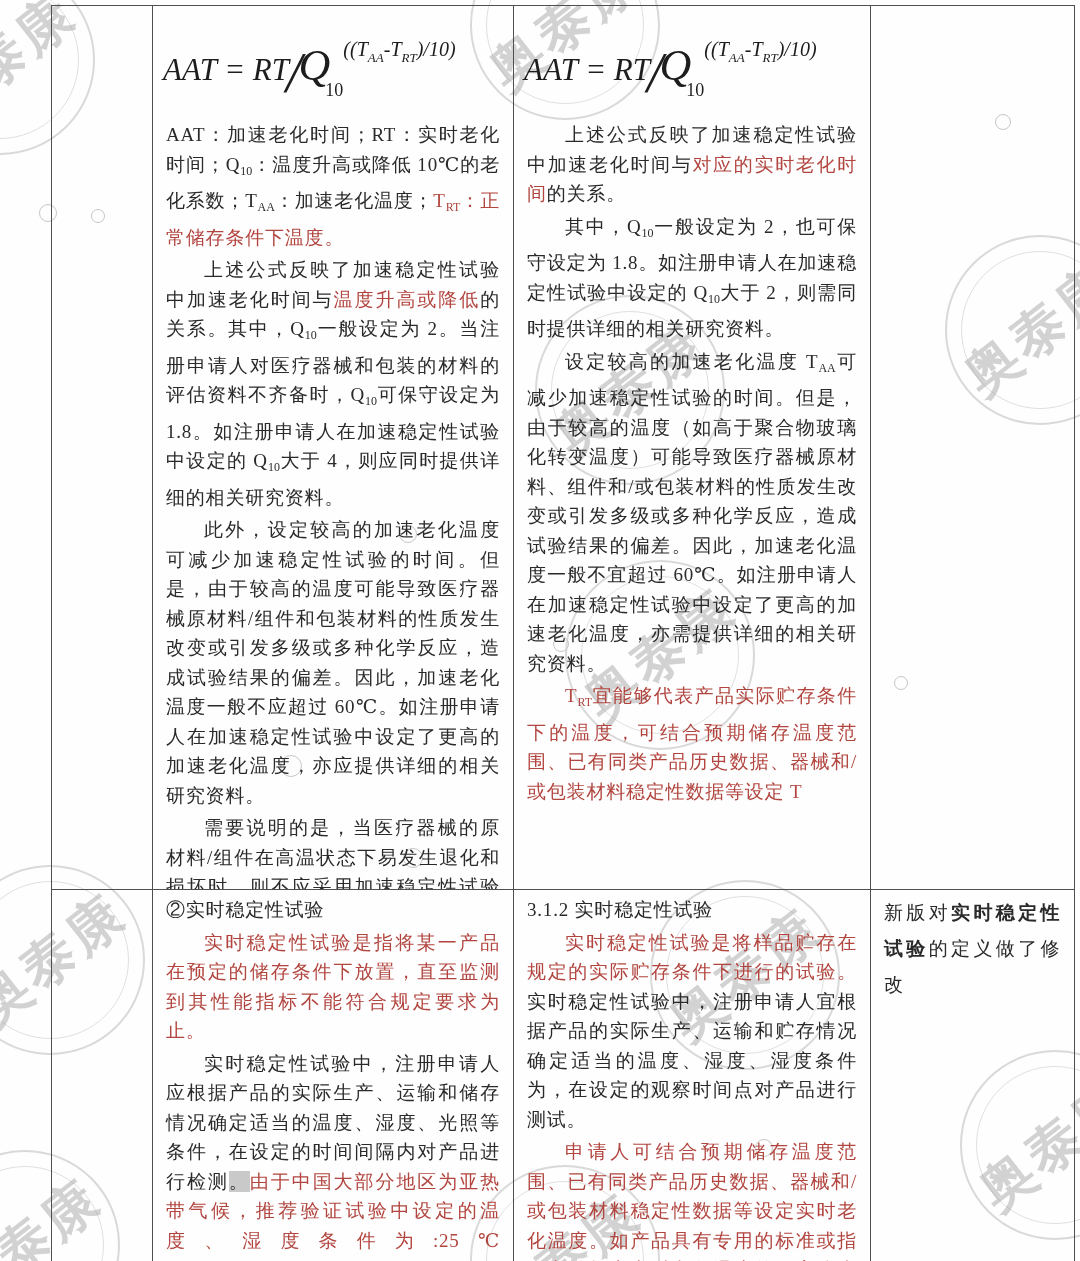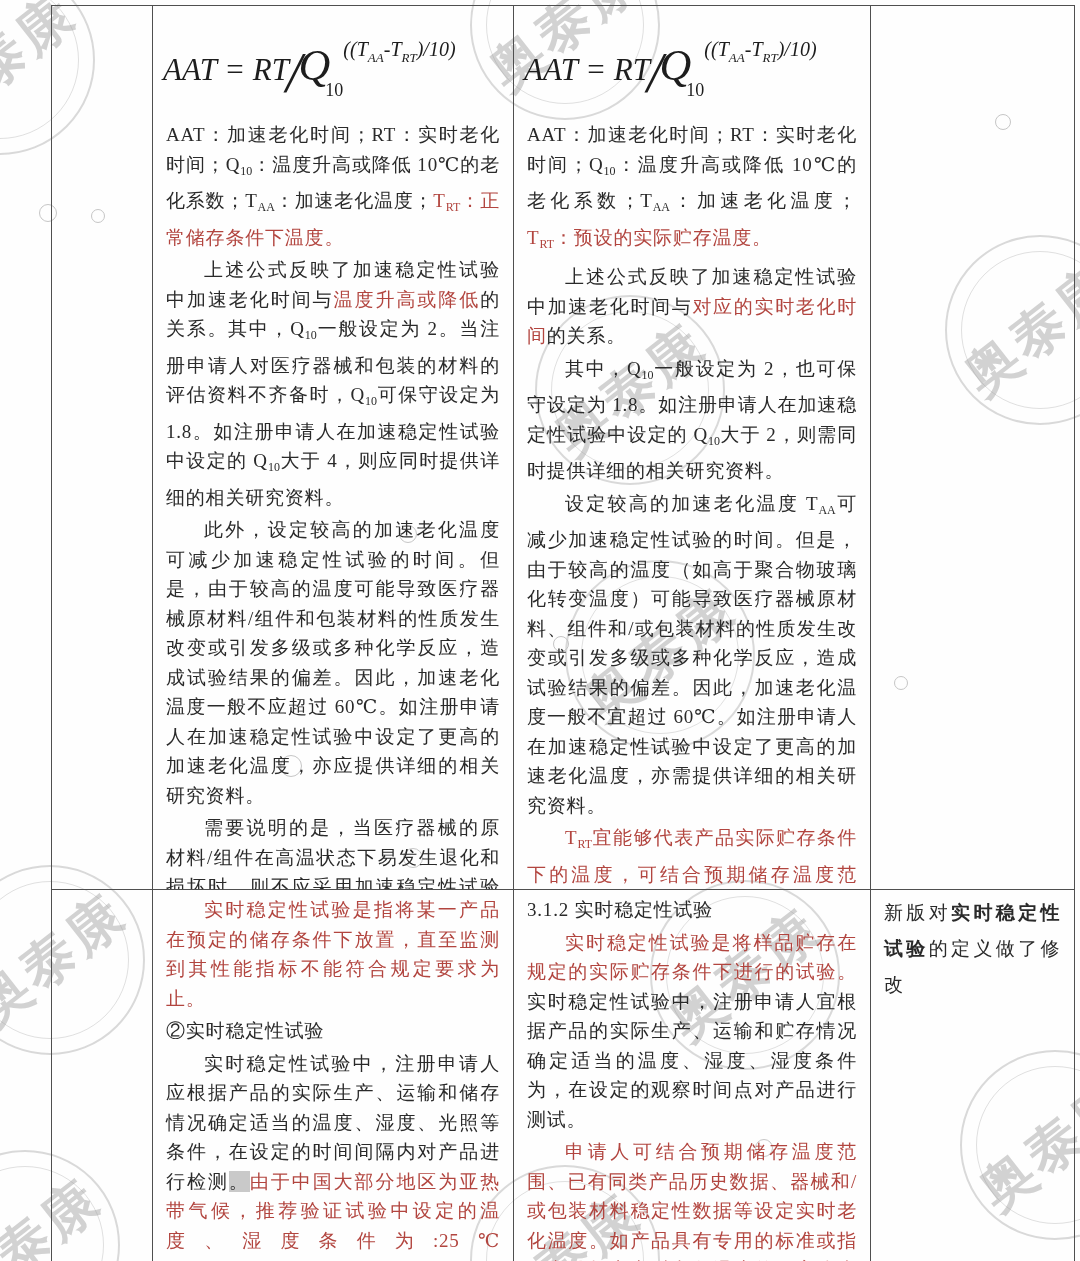--- a/index.html
+++ b/index.html
@@ -120,35 +120,34 @@
           <p class="para"><span>AAT：加速老化时间；RT：实时老化时间；Q</span><span class="r-sub">10</span><span>：温度升高或降低 10℃的老化系数；T</span><span class="r-sub">AA</span><span>：加速老化温度；</span><span class="r-red">T</span><span class="r-red r-sub">RT</span><span class="r-red">：正常储存条件下温度。</span></p>
           <p class="para ind"><span>上述公式反映了加速稳定性试验中加速老化时间与</span><span class="r-red">温度升高或降低</span><span>的关系。其中，Q</span><span class="r-sub">10</span><span>一般设定为 2。当注册申请人对医疗器械和包装的材料的评估资料不齐备时，Q</span><span class="r-sub">10</span><span>可保守设定为 1.8。如注册申请人在加速稳定性试验中设定的 Q</span><span class="r-sub">10</span><span>大于 4，则应同时提供详细的相关研究资料。</span></p>
           <p class="para ind"><span>此外，设定较高的加速老化温度可减少加速稳定性试验的时间。但是，由于较高的温度可能导致医疗器械原材料/组件和包装材料的性质发生改变或引发多级或多种化学反应，造成试验结果的偏差。因此，加速老化温度一般不应超过 60℃。如注册申请人在加速稳定性试验中设定了更高的加速老化温度，亦应提供详细的相关研究资料。</span></p>
           <p class="para ind"><span>需要说明的是，当医疗器械的原材料/组件在高温状态下易发生退化和损坏时，则不应采用加速稳定性试验验证其货架有效期。</span></p>
         </div>
     </div>
 
     <div class="cell txt">
       <div class="formula"><span class="r-fm">AAT</span><span class="r-fm"> = </span><span class="r-fm">RT</span><span class="r-fsl">/</span><span class="r-fq">Q</span><span class="r-fqs">10</span><span class="r-fe">((</span><span class="r-fe">T</span><span class="r-fes">AA</span><span class="r-fe">-</span><span class="r-fe">T</span><span class="r-fes">RT</span><span class="r-fe">)/10</span><span class="r-fe">)</span></div>
       <div>
-          <p class="para"><span>AAT：加速老化时间；RT：实时老化时间；Q</span><span class="r-sub">10</span><span>：温度升高或降低 10℃的老化系数；T</span><span class="r-sub">AA</span><span>：加速老化温度；</span><span class="r-red">T</span><span class="r-red r-sub">RT</span><span class="r-red">：预设的实际贮存温度。</span></p>
           <p class="para ind"><span>上述公式反映了加速稳定性试验中加速老化时间与</span><span class="r-red">对应的实时老化时间</span><span>的关系。</span></p>
           <p class="para ind"><span>其中，Q</span><span class="r-sub">10</span><span>一般设定为 2，也可保守设定为 1.8。如注册申请人在加速稳定性试验中设定的 Q</span><span class="r-sub">10</span><span>大于 2，则需同时提供详细的相关研究资料。</span></p>
           <p class="para ind"><span>设定较高的加速老化温度 T</span><span class="r-sub">AA</span><span>可减少加速稳定性试验的时间。但是，由于较高的温度（如高于聚合物玻璃化转变温度）可能导致医疗器械原材料、组件和/或包装材料的性质发生改变或引发多级或多种化学反应，造成试验结果的偏差。因此，加速老化温度一般不宜超过 60℃。如注册申请人在加速稳定性试验中设定了更高的加速老化温度，亦需提供详细的相关研究资料。</span></p>
           <p class="para ind"><span class="r-red">T</span><span class="r-red r-sub">RT</span><span class="r-red">宜能够代表产品实际贮存条件下的温度，可结合预期储存温度范围、已有同类产品历史数据、器械和/或包装材料稳定性数据等设定 T</span></p>
         </div>
     </div>
 
     <div class="cell txt"></div>
 
     <div class="cell row2"></div>
 
     <div class="cell txt row2">
+        <p class="para"><span>②实时稳定性试验</span></p>
         <p class="para ind"><span class="r-red">实时稳定性试验是指将某一产品在预定的储存条件下放置，直至监测到其性能指标不能符合规定要求为止。</span></p>
-        <p class="para"><span>②实时稳定性试验</span></p>
         <p class="para ind"><span>实时稳定性试验中，注册申请人应根据产品的实际生产、运输和储存情况确定适当的温度、湿度、光照等条件，在设定的时间间隔内对产品进行检测</span><span class="r-hl">。</span><span class="r-red">由于中国大部分地区为亚热带气候，推荐验证试验中设定的温度、湿度条件为:25℃±2℃,60%RH±10%RH。</span></p>
         <p class="para ind"><span>无源植入性医疗器械的实时稳定性试验和加速稳定性试验应同时进行。</span></p>
       </div>
 
     <div class="cell txt row2">
         <p class="para"><span>3.1.2 实时稳定性试验</span></p>
         <p class="para ind"><span class="r-red">实时稳定性试验是将样品贮存在规定的实际贮存条件下进行的试验。</span><span>实时稳定性试验中，注册申请人宜根据产品的实际生产、运输和贮存情况确定适当的温度、湿度、湿度条件为，在设定的观察时间点对产品进行测试。</span></p>
         <p class="para ind"><span class="r-red">申请人可结合预期储存温度范围、已有同类产品历史数据、器械和/或包装材料稳定性数据等设定实时老化温度。如产品具有专用的标准或指导文件规定实时老化温度的，宜优先采用。</span></p>
       </div>
 

